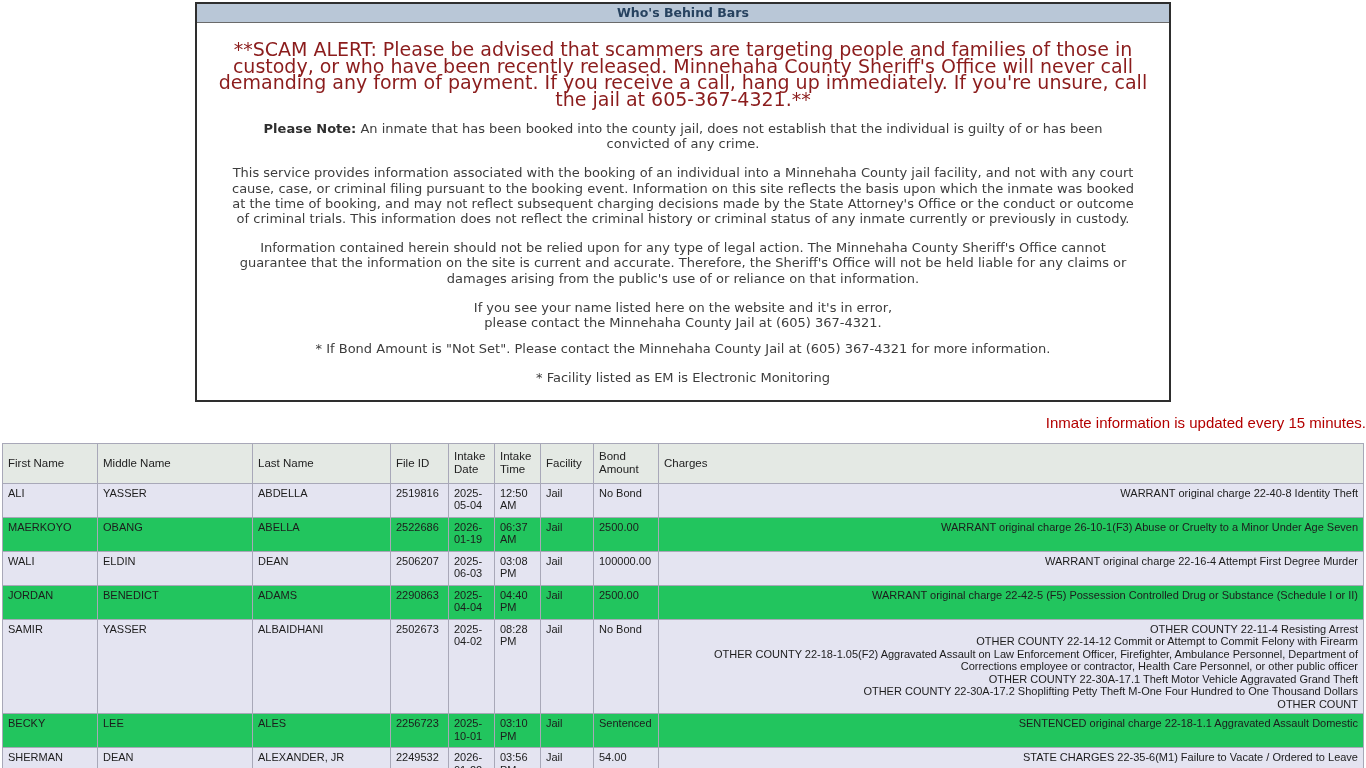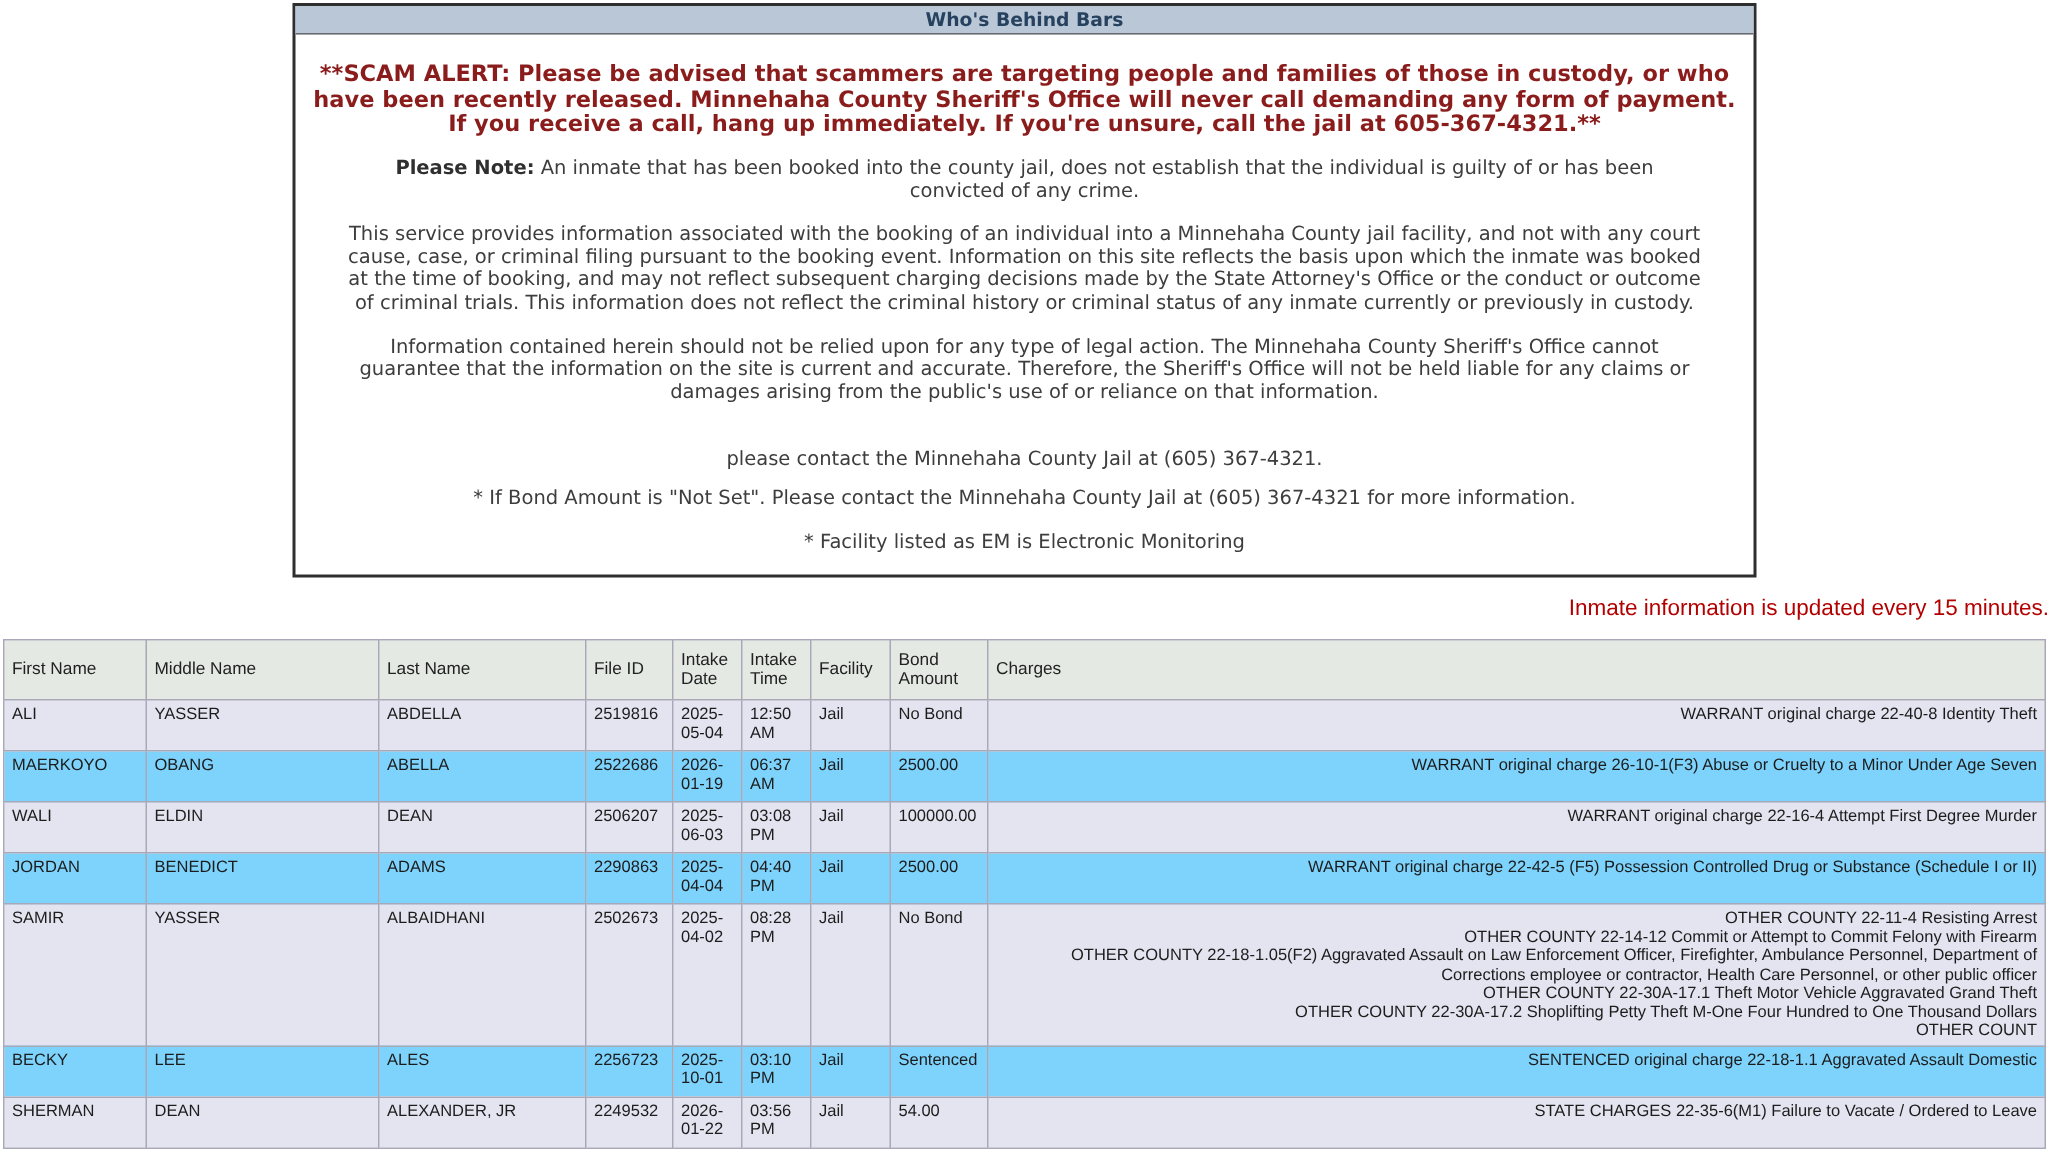--- a/index.html
+++ b/index.html
@@ -22,21 +22,21 @@
     width:976px;margin:2px auto 0;border:2px solid #2e2e2e;background:#fff;
   }
   .panel-title{
     background:var(--title-bg);color:var(--title-text);
     font-weight:bold;font-size:12.5px;text-align:center;
     padding:1px 0 2px;border-bottom:1px solid #6a6a6a;
   }
   .panel-body{padding:2px 8px 14px;}
   .panel-body p{text-align:center;}
   .scam{
-    color:var(--scam-red);font-weight:bold;font-size:15px;
+    color:var(--scam-red);font-weight:normal;font-size:19px;
     line-height:16.5px;margin:16px 2px 0;
   }
   .body-text{
     color:#3d3d3d;font-size:13px;line-height:15.2px;margin:14px 26px 0;
   }
   .body-text b{color:#2f2f2f;text-align:center;}
   .gap-top{margin-top:11px;}
   
   .update-notice{
     margin-top:12px;text-align:right;color:var(--update-red);
@@ -51,35 +51,35 @@
   table.inmates th,table.inmates td{
     border:1px solid var(--grid);padding:3px 5px;text-align:left;
   }
   table.inmates th{
     background:var(--header-bg);color:#222;font-weight:normal;
     font-size:11.5px;height:40px;vertical-align:middle;line-height:13px;
   }
   table.inmates td{
     font-size:11px;color:#1c1c1c;vertical-align:top;line-height:12.5px;
   }
-  table.inmates tbody tr{height:34px;background:#7dd3fc;}
+  table.inmates tbody tr{height:34px;background:#22c55e;}
   table.inmates tbody tr:nth-child(odd){background:var(--row-alt);}
   .charge-line{white-space:normal;text-align:right;}
 </style>
 </head>
 <body>
 
 <div class="notice-panel">
   <div class="panel-title">Who's Behind Bars</div>
   <div class="panel-body">
     <p class="scam">**SCAM ALERT: Please be advised that scammers are targeting people and families of those in custody, or who have been recently released. Minnehaha County Sheriff's Office will never call demanding any form of payment. If you receive a call, hang up immediately. If you're unsure, call the jail at 605-367-4321.**</p>
     <p class="body-text"><b>Please Note:</b> <span>An inmate that has been booked into the county jail, does not establish that the individual is guilty of or has been convicted of any crime.</span></p>
     <p class="body-text">This service provides information associated with the booking of an individual into a Minnehaha County jail facility, and not with any court cause, case, or criminal filing pursuant to the booking event. Information on this site reflects the basis upon which the inmate was booked at the time of booking, and may not reflect subsequent charging decisions made by the State Attorney's Office or the conduct or outcome of criminal trials. This information does not reflect the criminal history or criminal status of any inmate currently or previously in custody.</p>
     <p class="body-text">Information contained herein should not be relied upon for any type of legal action. The Minnehaha County Sheriff's Office cannot guarantee that the information on the site is current and accurate. Therefore, the Sheriff's Office will not be held liable for any claims or damages arising from the public's use of or reliance on that information.</p>
-    <p class="body-text"><br><span>please contact the Minnehaha County Jail at (605) 367-4321.</span></p>
+    <p class="body-text"><span>If you see your name listed here on the website and it's in error,</span><br><span>please contact the Minnehaha County Jail at (605) 367-4321.</span></p>
     <p class="body-text gap-top">* If Bond Amount is "Not Set". Please contact the Minnehaha County Jail at (605) 367-4321 for more information.</p>
     <p class="body-text">* Facility listed as EM is Electronic Monitoring</p>
   </div>
 </div>
 
 <div class="update-notice">Inmate information is updated every 15 minutes.</div>
 
 <table class="inmates">
   <colgroup>
     <col style="width:95px">

